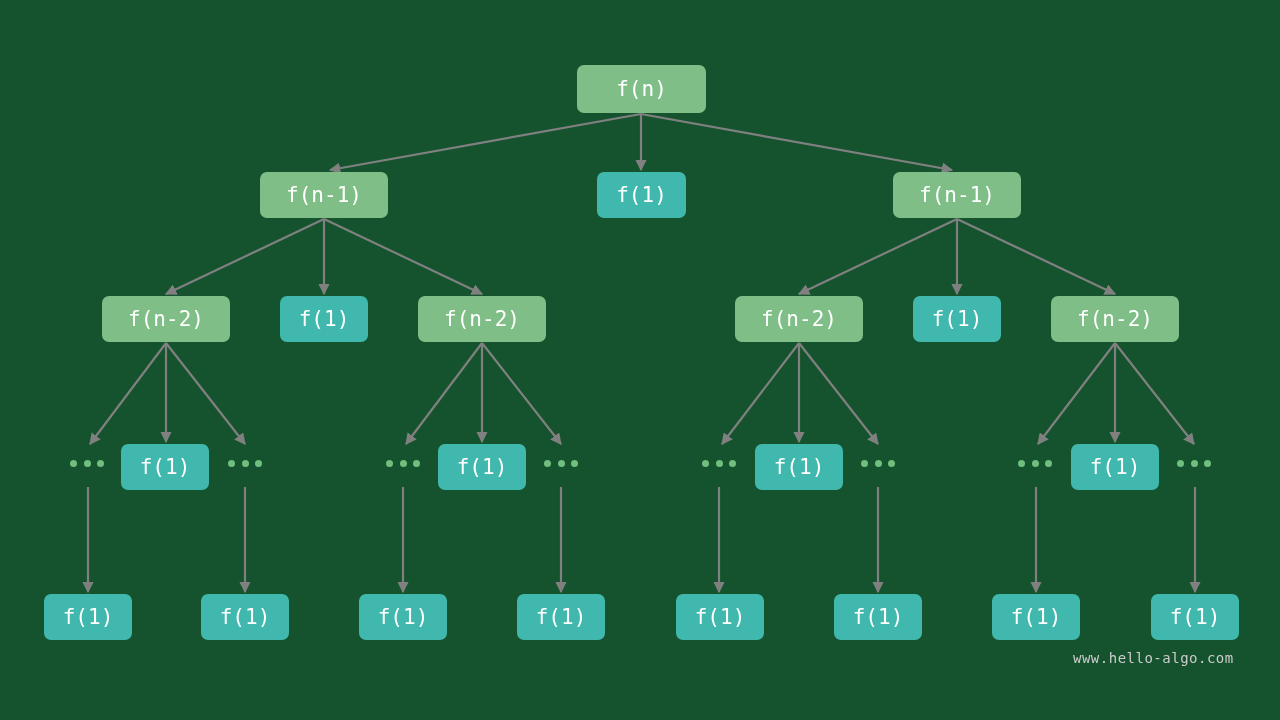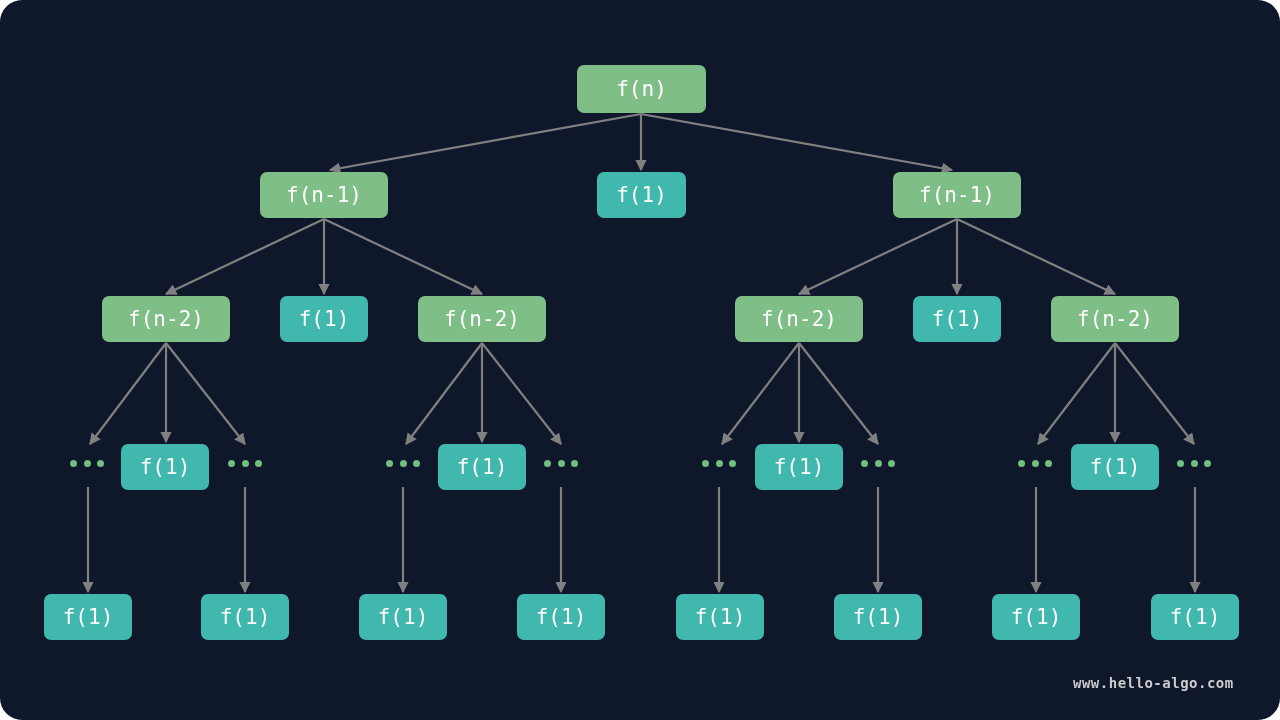--- a/index.html
+++ b/index.html
@@ -10,22 +10,21 @@
   body {
     width: 1280px;
     height: 720px;
     font-family: "DejaVu Sans Mono", monospace;
     overflow: hidden;
   }
   #canvas {
     position: relative;
     width: 1280px;
     height: 720px;
-    background: #0f172a;
-    border-radius: 22px;
+    background: #14532d;
   }
   #edges {
     position: absolute;
     left: 0;
     top: 0;
     width: 1280px;
     height: 720px;
   }
   .node {
     position: absolute;
@@ -216,15 +215,15 @@
         <span></span>
         <span></span>
       </div>
       <div class="ellipsis" title="..." style="left: 1177px; top: 459px; width: 34px; height: 8px;">
         <span></span>
         <span></span>
         <span></span>
       </div>
     </div>
 
-  <div class="watermark" style="left: 1073px; top: 675px; color: rgb(204, 204, 204); font-weight: bold;">www.hello-algo.com</div>
+  <div class="watermark" style="left: 1073px; top: 650px; color: rgb(204, 204, 204);">www.hello-algo.com</div>
 
 </div>
 
 </body></html>

